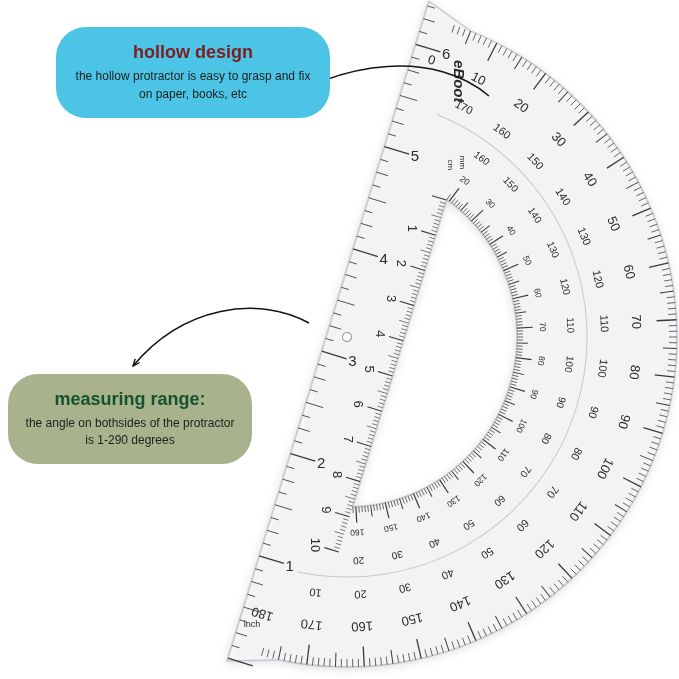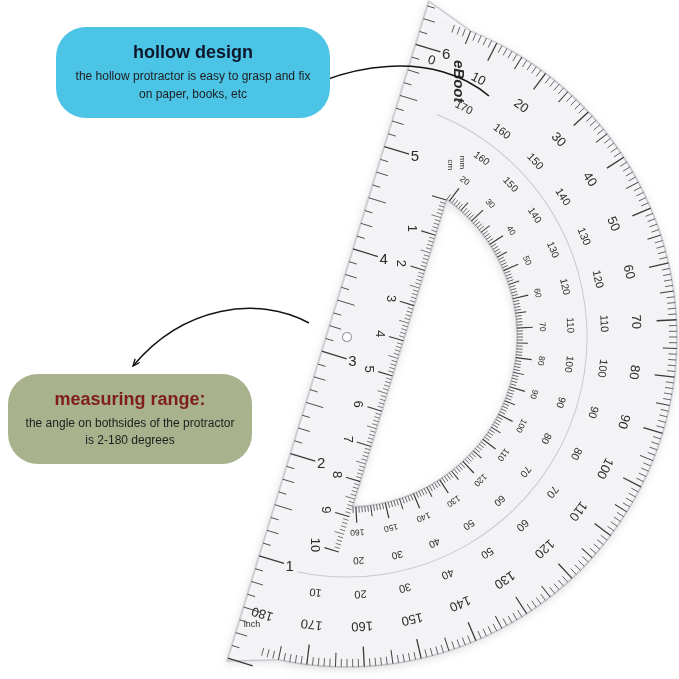--- a/index.html
+++ b/index.html
@@ -605,22 +605,22 @@
       <text transform="translate(57,-200) rotate(73)" font-size="8" text-anchor="middle">mm</text>
       <text transform="translate(46,-194) rotate(73)" font-size="8" text-anchor="middle">cm</text>
       <text transform="translate(-6,305) rotate(-17)" font-size="9" text-anchor="middle">inch</text>
     </g>
 
     <path d="M 489 96 C 437 52 345 56 266 112" fill="none" stroke="#141414" stroke-width="1.5" marker-end="url(#ah)"></path>
     <path d="M 309 323 C 258 295 183 306 133 366" fill="none" stroke="#141414" stroke-width="1.5" marker-end="url(#ah)"></path>
   </svg>
 
   <div class="callout" id="callout-hollow" style="background: rgb(76, 196, 230);">
-    <div class="title" style="color: #0f172a;">hollow design</div>
+    <div class="title" style="color: #7f1d1d;">hollow design</div>
     <div class="body">the hollow protractor is easy to grasp and fix on paper, books, etc</div>
   </div>
 
   <div class="callout" id="callout-range" style="background: rgb(168, 178, 140);">
-    <div class="title" style="color: #7f1d1d;">measuring range:</div>
-    <div class="body">the angle on bothsides of the protractor is 2-180 degrees</div>
+    <div class="title" style="color: #14532d;">measuring range:</div>
+    <div class="body">the angle on bothsides of the protractor is 1-290 degrees</div>
   </div>
 
 </div>
 
 </body></html>

